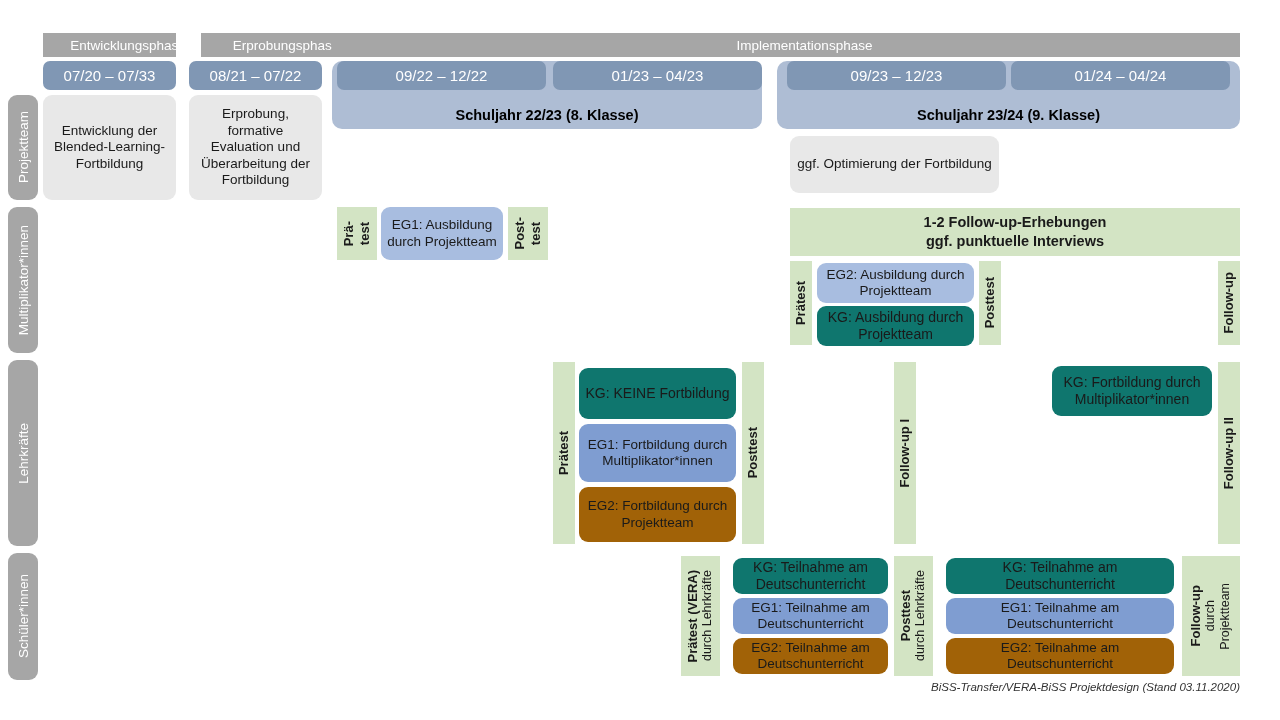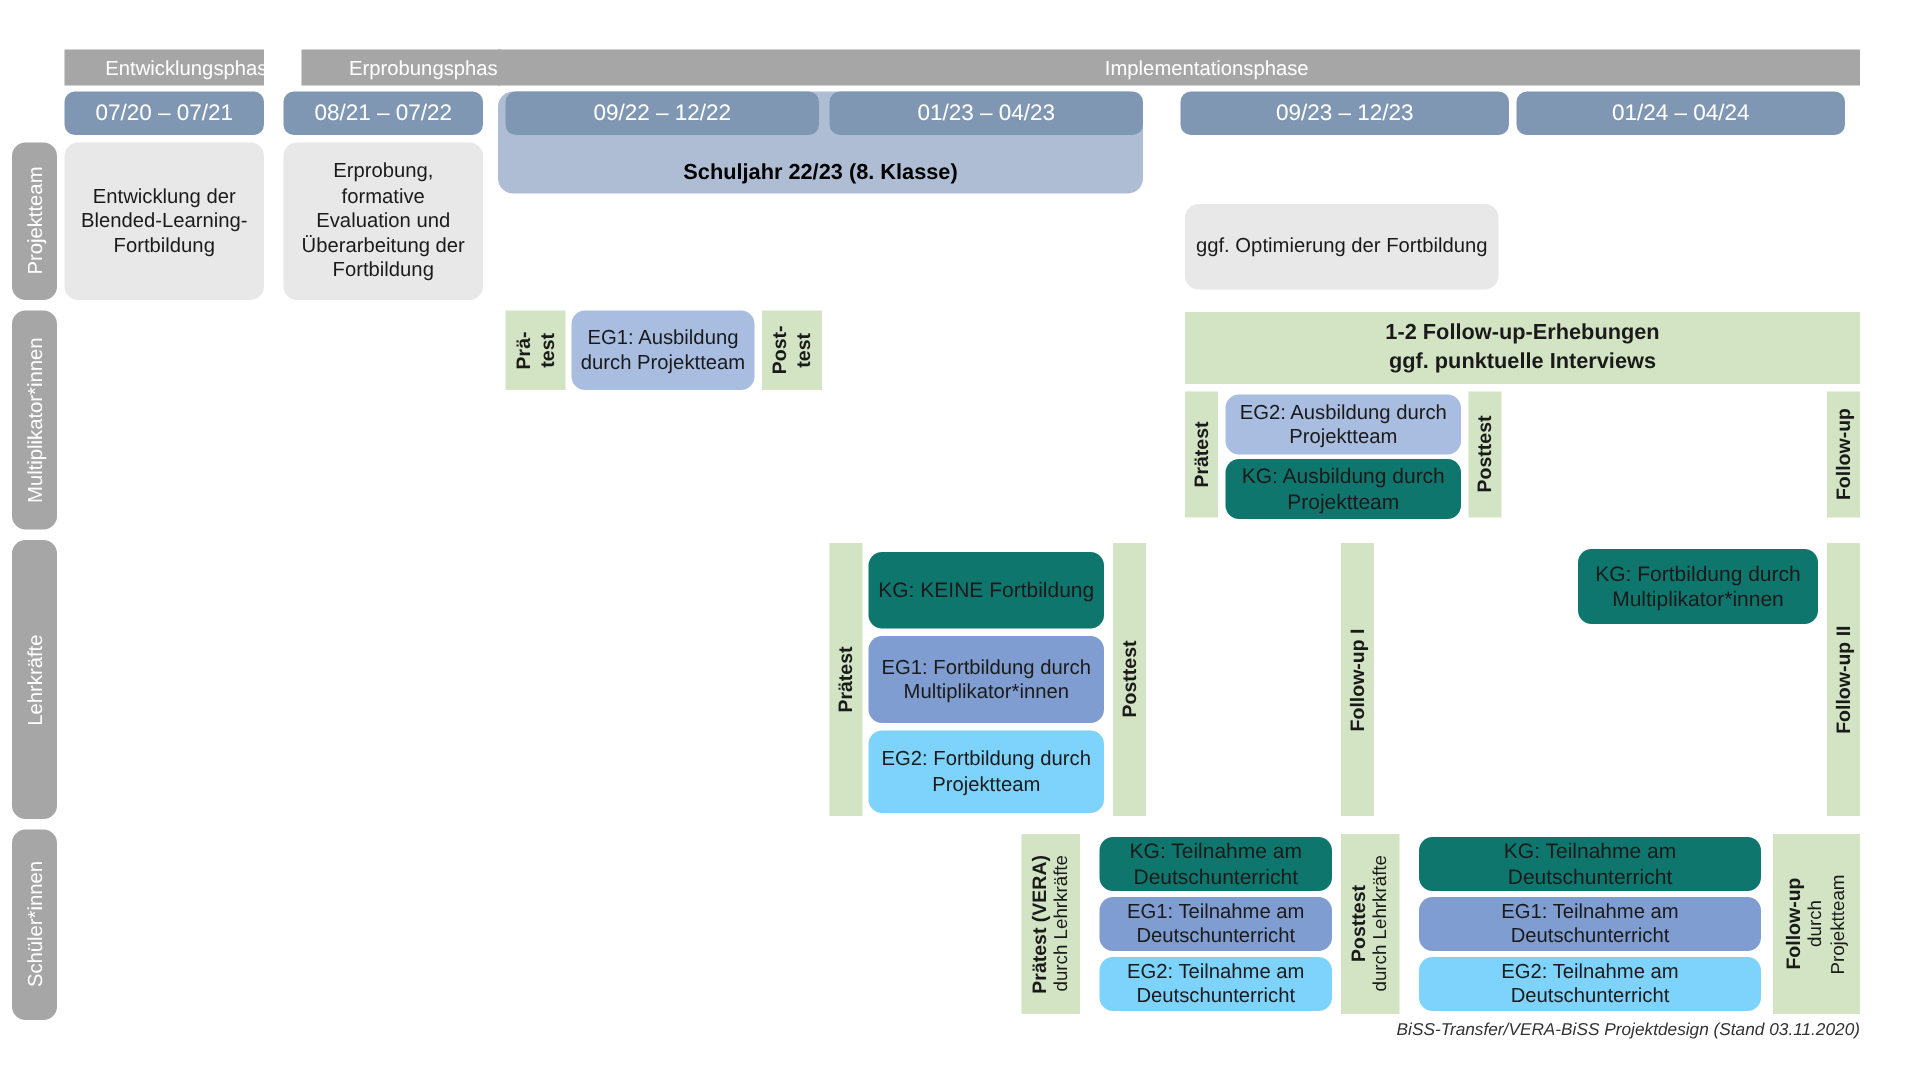--- a/index.html
+++ b/index.html
@@ -82,21 +82,21 @@
     color: #ffffff;
     font-size: 13.5px;
     white-space: nowrap;
   }
 
   
   .box-gray   { background: #e8e8e8; color: #1a1a1a; font-size: 13.5px; }
   .box-gray2  { background: #0f766e; color: #1a1a1a; font-size: 14px; }
   .box-blue-d { background: #7f9dd1; color: #1a1a1a; font-size: 13.5px; }
   .box-blue-m { background: #a8bde0; color: #1a1a1a; font-size: 13.5px; align-items: center; }
-  .box-blue-l { background: #7dd3fc; color: #1a1a1a; font-size: 13.5px; }
+  .box-blue-l { background: #a16207; color: #1a1a1a; font-size: 13.5px; }
 
   
   .greenbar {
     background: #d3e4c4;
     display: flex;
     flex-direction: row;
     align-items: center;
     justify-content: center;
     gap: 1px;
   }
@@ -142,36 +142,39 @@
     <span>Entwicklungsphase</span>
   </div>
   <div class="abs phase" style="left:201px; top:33px; width:133px; height:24px;">
     <span>Erprobungsphase</span>
   </div>
   <div class="abs phase" style="left:332px; top:33px; width:908px; height:24px;">
     <span>Implementationsphase</span>
   </div>
 
   <div class="abs datepill" style="left:43px; top:61px; width:133px; height:29px;">
-    <span>07/20 – 07/21</span>
+    <span>07/20 – 07/33</span>
   </div>
   <div class="abs datepill" style="left:189px; top:61px; width:133px; height:29px;">
     <span>08/21 – 07/22</span>
   </div>
 
   <div class="abs schoolyear" style="left:332px; top:61px; width:430px; height:68px;">
     <div class="schoolyear-label">Schuljahr 22/23 (8. Klasse)</div>
   </div>
   <div class="abs datepill" style="left:337px; top:61px; width:209px; height:29px;">
     <span>09/22 – 12/22</span>
   </div>
   <div class="abs datepill" style="left:553px; top:61px; width:209px; height:29px;">
     <span>01/23 – 04/23</span>
   </div>
 
+  <div class="abs schoolyear" style="left:777px; top:61px; width:463px; height:68px;">
+    <div class="schoolyear-label">Schuljahr 23/24 (9. Klasse)</div>
+  </div>
   <div class="abs datepill" style="left:787px; top:61px; width:219px; height:29px;">
     <span>09/23 – 12/23</span>
   </div>
   <div class="abs datepill" style="left:1011px; top:61px; width:219px; height:29px;">
     <span>01/24 – 04/24</span>
   </div>
 
   <div class="abs rolebar" style="left:8px; top:95px; width:30px; height:105px;">
     <span>Projektteam</span>
   </div>

